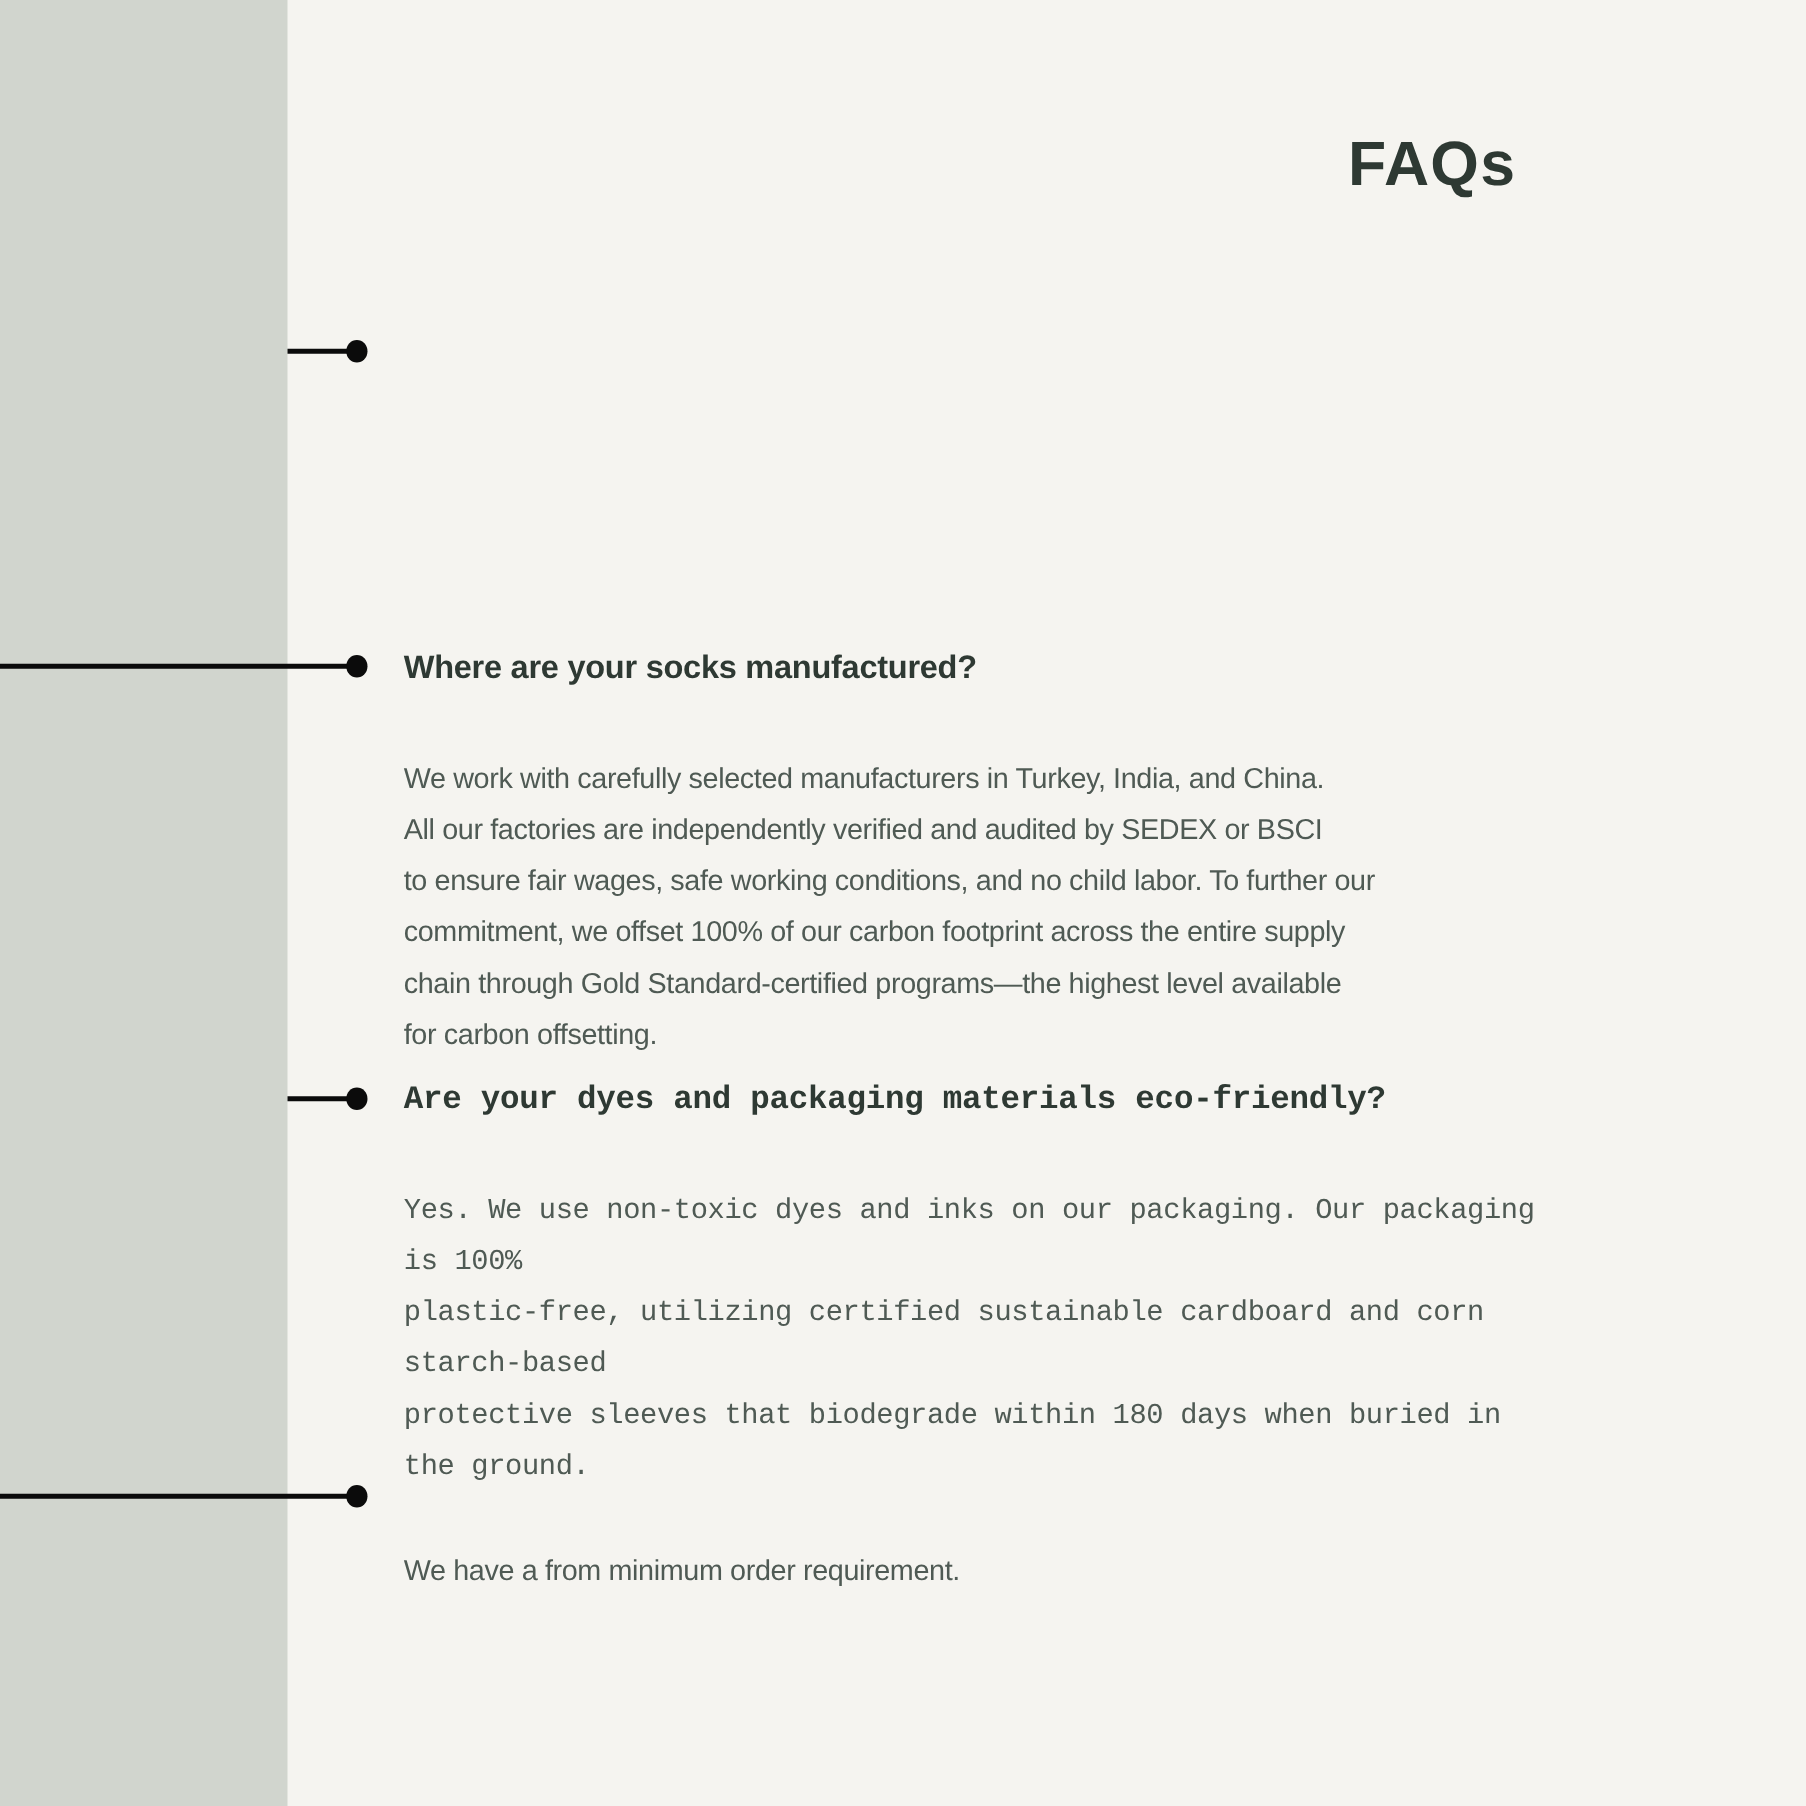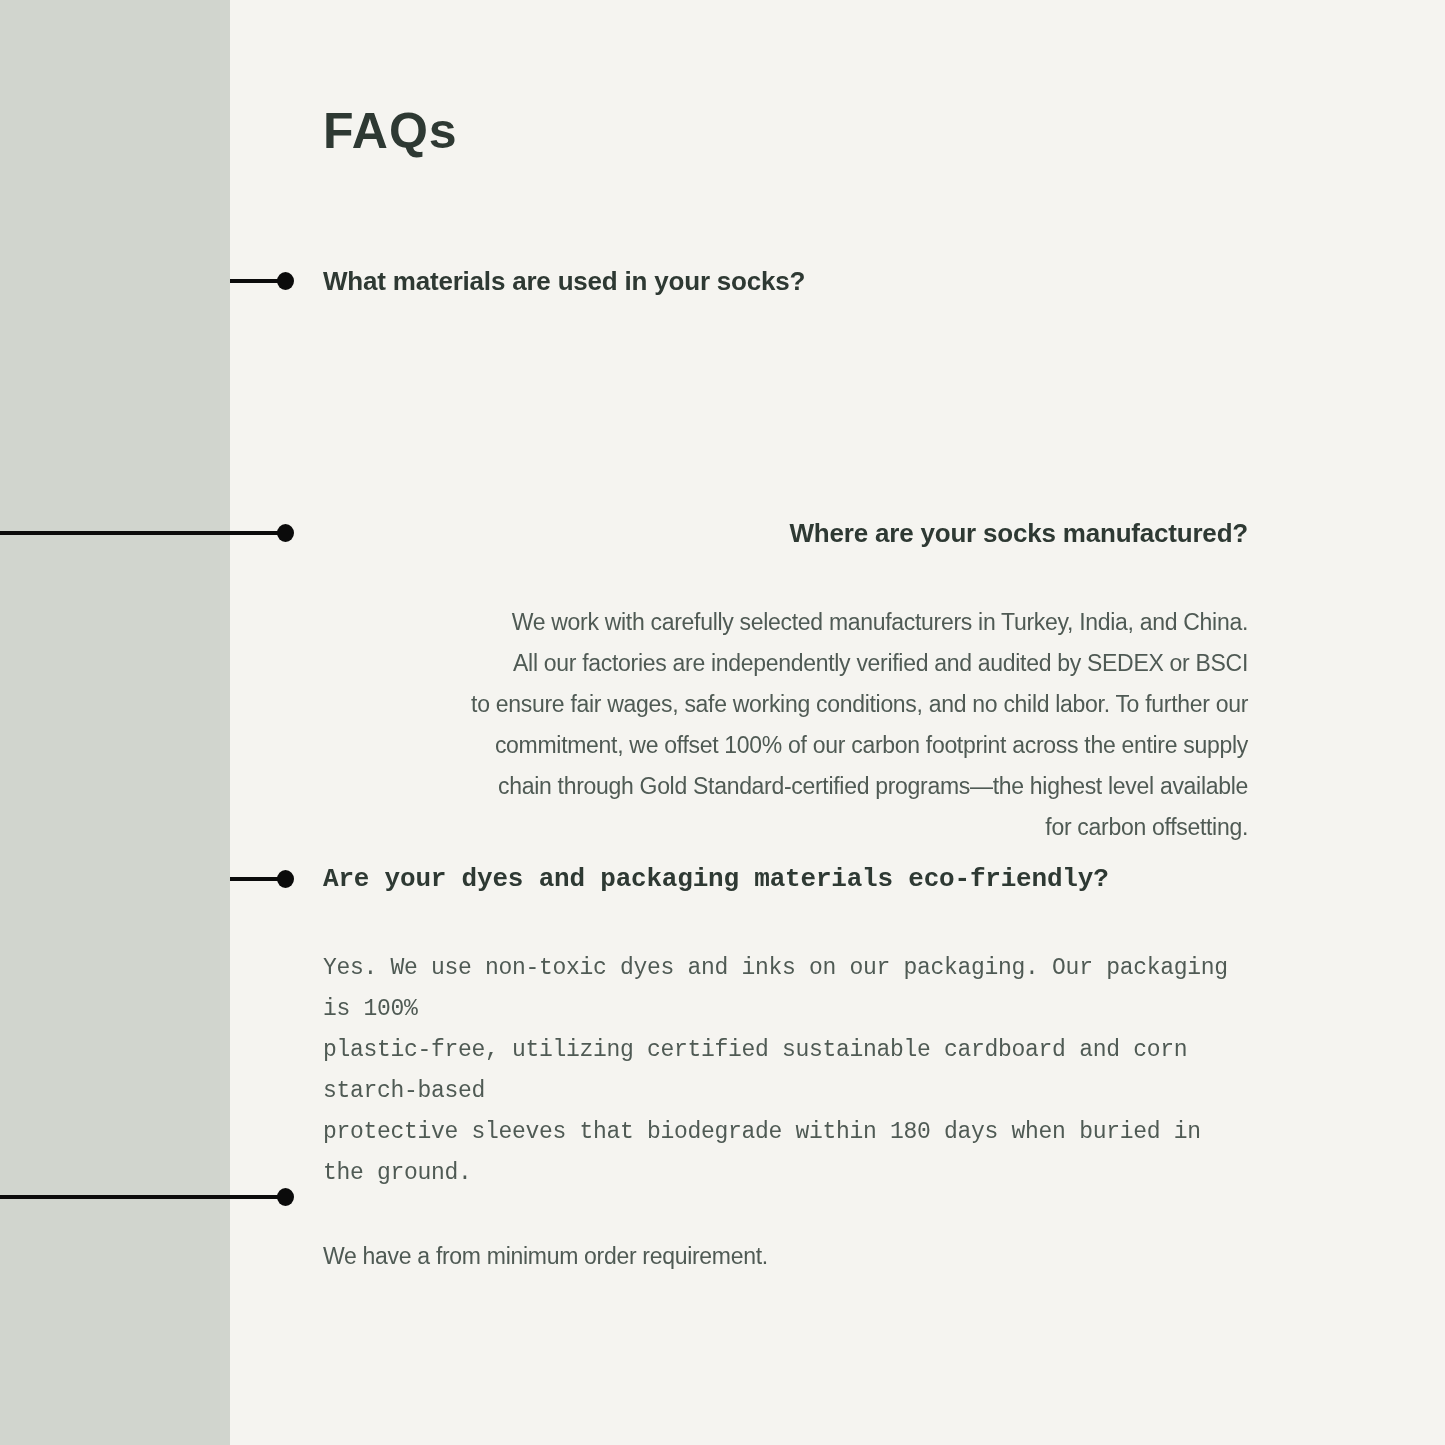--- a/index.html
+++ b/index.html
@@ -16,30 +16,30 @@
     left: 0; top: 0;
     width: 230px; height: 100%;
     background: #d1d5ce;
   }
   .title {
     position: absolute;
     top: 102px;
     left: 323px;
     width: 890px;
     margin: 0;
-    text-align: left;
+    text-align: right;
     font-size: 50px;
     font-weight: bold;
     letter-spacing: 1px;
     color: #2e3933;
   }
   .faq-list { position: absolute; left: 0; top: 0; width: 100%; height: 100%; }
   .faq-item { position: absolute; left: 323px; width: 925px; }
   .faq-item:nth-child(1) { top: 266px; }
-  .faq-item:nth-child(2) { top: 518px; text-align: right; }
+  .faq-item:nth-child(2) { top: 518px; }
   .faq-item:nth-child(3) { top: 864px; font-family: Liberation Mono, monospace; }
   .faq-item:nth-child(4) { top: 1182px; }
   .question {
     margin: 0;
     font-size: 26px;
     font-weight: bold;
     line-height: 30px;
     letter-spacing: -0.2px;
     color: #2e3933;
   }
@@ -73,21 +73,20 @@
 
 <div class="canvas">
   <div class="sidebar"></div>
   <h1 class="title">FAQs</h1>
   <div class="faq-list">
   <section class="faq-item short">
     <div class="connector">
       <span class="line"></span>
       <span class="dot"></span>
     </div>
-    <h2 class="question">What materials are used in your socks?</h2>
   </section>
 
   <section class="faq-item long">
     <div class="connector">
       <span class="line"></span>
       <span class="dot"></span>
     </div>
     <h2 class="question">Where are your socks manufactured?</h2>
     <p class="answer">We work with carefully selected manufacturers in Turkey, India, and China.
 All our factories are independently verified and audited by SEDEX or BSCI

